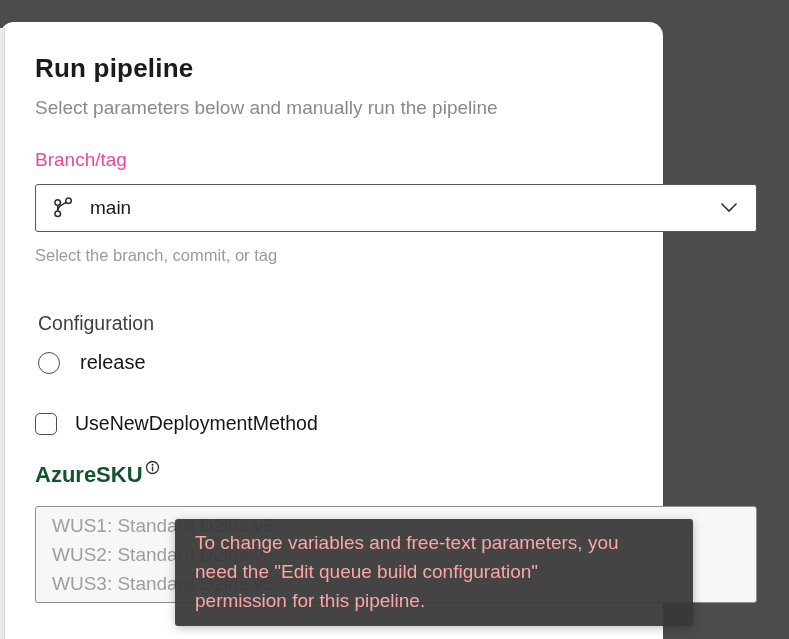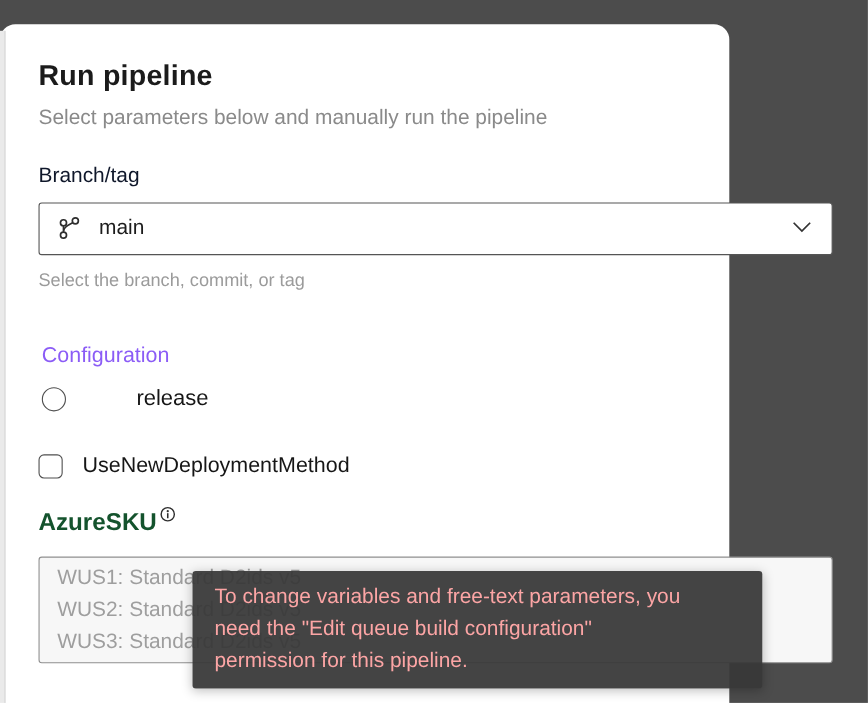--- a/index.html
+++ b/index.html
@@ -13,31 +13,31 @@
     background:#eaeaea; border-right:1px solid #d6d6d6; z-index:3;
   }
   .panel {
     position:absolute; top:4px; left:0; width:663px; height:635px;
     background:#ffffff; border-radius:14px 14px 0 0; z-index:2;
     padding:30px 32px 0 35px;
     margin-top:18px;
   }
   .title { font-size:26px; font-weight:700; color:#1b1b1b; letter-spacing:.2px; line-height:32px; }
   .subtitle { margin-top:12px; font-size:19px; color:#8a8a8a; line-height:24px; }
-  .field-label { margin-top:28px; font-size:19px; color:#0f172a; line-height:24px; }
+  .field-label { margin-top:28px; font-size:19px; color:#ec4899; line-height:24px; }
   .dropdown {
     margin-top:12px; width:722px; height:48px;
     border:1.5px solid #555555; border-radius:3px; background:#fff;
     display:flex; align-items:center; padding:0 18px 0 16px; cursor:pointer;
   }
   .dropdown .branch-ic { display:flex; align-items:center; margin-right:16px; }
   .dropdown .value { font-size:19px; color:#1c1c1c; flex:1; }
   .helper { margin-top:13px; font-size:16.5px; color:#9b9b9b; line-height:20px; }
-  .section-label { margin-top:46px; font-size:19.5px; color:#8b5cf6; line-height:24px; padding-left:3px; }
-  .radio-row { display:flex; align-items:center; margin-top:16px; cursor:pointer; padding-left:3px;gap:44px; }
+  .section-label { margin-top:46px; font-size:19.5px; color:#404040; line-height:24px; padding-left:3px; }
+  .radio-row { display:flex; align-items:center; margin-top:16px; cursor:pointer; padding-left:3px; }
   .radio-row + .radio-row { margin-top:13px; }
   .radio {
     width:22px; height:22px; border-radius:50%;
     border:1.5px solid #4f4f4f; background:#fff; flex:0 0 auto;
   }
   .radio.selected {
     border:3.5px solid #1b76d4;
     display:flex; align-items:center; justify-content:center;
   }
   .radio.selected::after {

